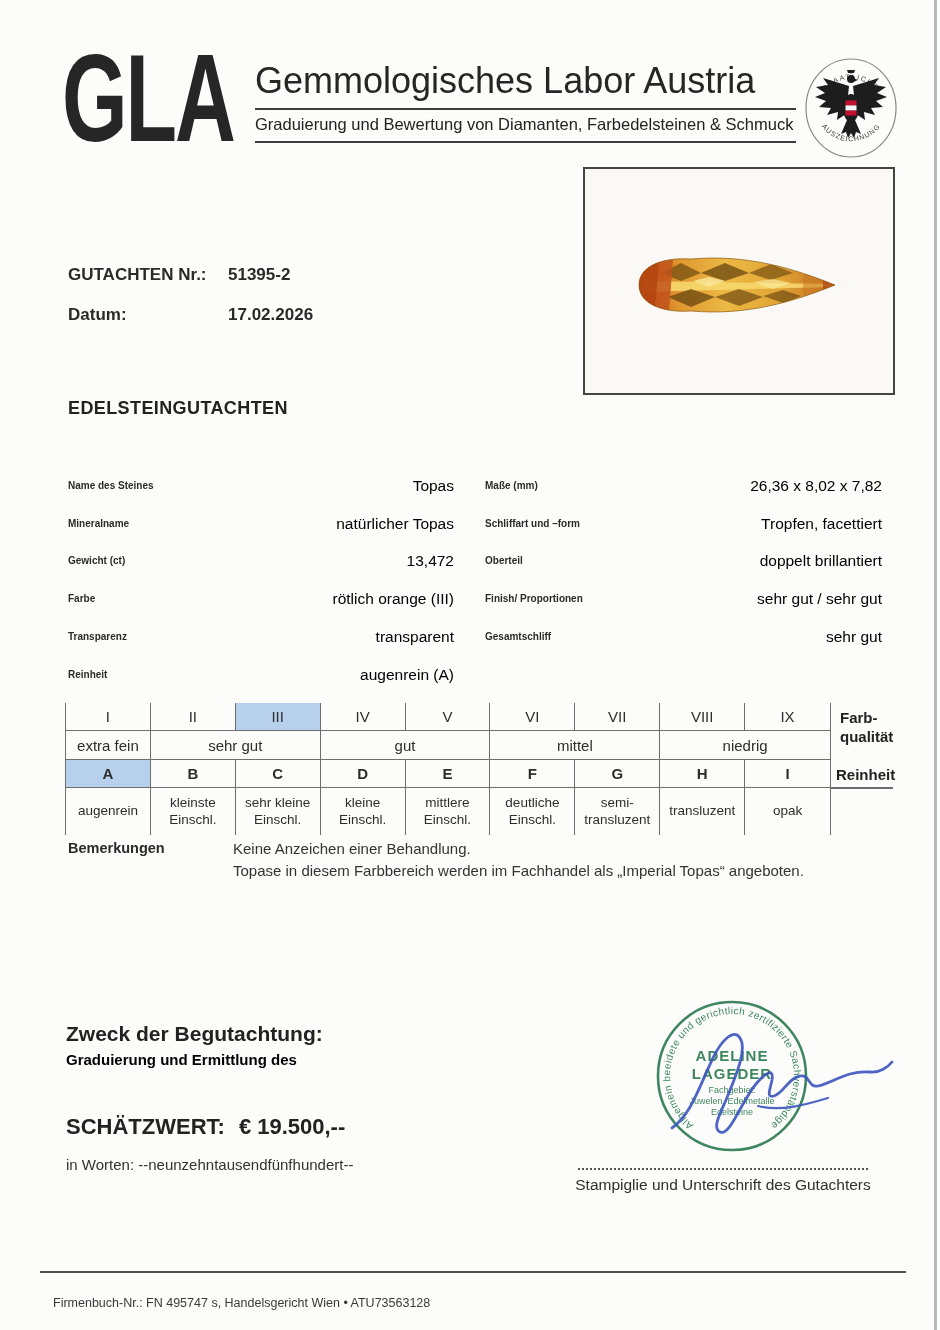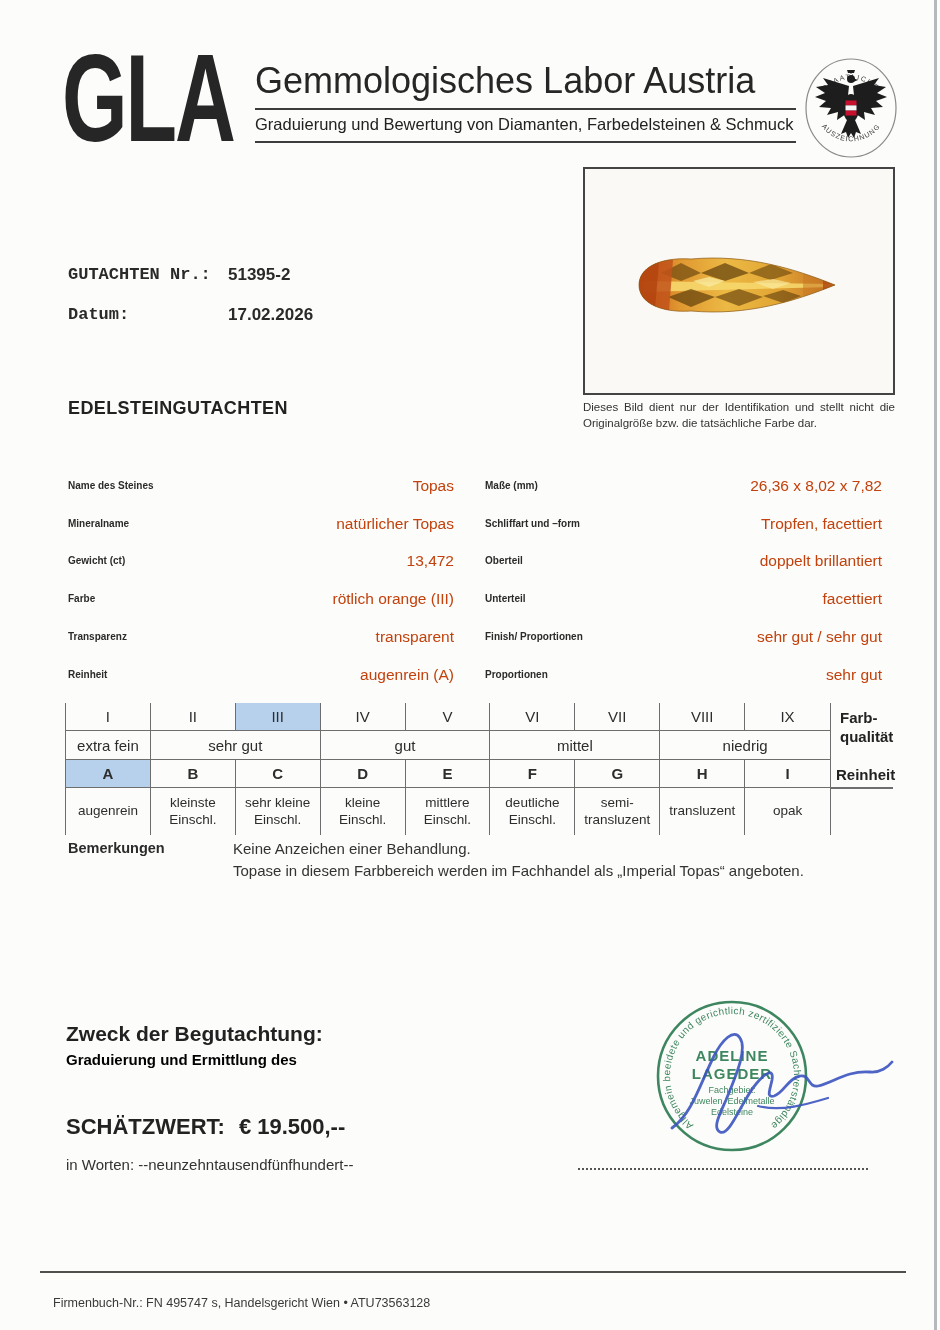--- a/index.html
+++ b/index.html
@@ -12,31 +12,31 @@
   
   .logo{
     left:62px;top:50px;font-size:124px;font-weight:bold;letter-spacing:-3px;
     color:#262626;line-height:.78;transform:scale(.68,1);transform-origin:top left;
     white-space:nowrap;
   }
   .h-title{left:255px;top:60px;font-size:36px;color:#262626;white-space:nowrap;}
   .h-rule{left:255px;width:541px;height:2px;background:#3c3c3c;}
   .h-sub{left:255px;top:115px;font-size:16.5px;color:#222;white-space:nowrap;}
   
-  .meta-label{font-size:17px;font-weight:bold;color:#2a2a2a;font-family:Liberation Mono, monospace;}
+  .meta-label{font-size:17px;font-weight:bold;color:#2a2a2a;}
   .meta-value{font-size:17px;font-weight:bold;color:#2a2a2a;}
   .doc-title{left:68px;top:398px;font-size:18px;font-weight:bold;letter-spacing:.4px;color:#222;}
   
   .photo-box{left:583px;top:167px;width:308px;height:224px;border:2px solid #444;background:#fbf9f5;}
   .photo-caption{left:583px;top:400px;width:312px;font-size:11.5px;line-height:1.35;color:#333;text-align:justify;}
   
   .details-col{display:flex;flex-direction:column;}
   .d-row{display:flex;justify-content:space-between;align-items:center;height:37.8px;}
   .d-label{font-size:10px;font-weight:bold;color:#2b2b2b;max-width:140px;line-height:1.2;}
-  .d-value{font-size:15.5px;color:#c2410c;text-align:right;white-space:nowrap;}
+  .d-value{font-size:15.5px;color:#000000;text-align:right;white-space:nowrap;}
   
   .gt{left:65px;top:703px;width:766px;}
   .g-row{display:grid;grid-template-columns:repeat(9,1fr);
          border-left:1.5px solid #6e6e6e;border-right:1.5px solid #6e6e6e;}
   .g-row.bb{border-bottom:1.5px solid #6e6e6e;}
   .gc{display:flex;align-items:center;justify-content:center;text-align:center;
       border-right:1.5px solid #6e6e6e;font-size:15px;color:#2d2d2d;}
   .gc:last-child{border-right:none;}
   .r1{height:27px;}
   .r2{height:28px;}
@@ -140,21 +140,20 @@
         <path d="M60,30 L76,26 L92,30 L76,36 Z" fill="#f9e89b" opacity=".8"></path>
         <path d="M120,31 L140,28 L158,32 L140,38 Z" fill="#f9e89b" opacity=".7"></path>
         <path d="M6,34 C6,16 24,7 40,9 L36,60 C24,61 6,52 6,34 Z" fill="#c1541a" opacity=".85"></path>
         <path d="M6,34 C6,20 16,12 26,11 L22,58 C14,56 6,48 6,34 Z" fill="#b3430f" opacity=".8"></path>
         <path d="M170,22 L202,34 L170,47 Z" fill="#c97a22" opacity=".55"></path>
         <path d="M190,29 L202,34 L190,40 Z" fill="#b34a12" opacity=".8"></path>
       </g>
       <path d="M6,34 C6,16 28,6 58,8 C115,3 162,18 202,34 C162,50 115,65 58,60 C28,62 6,52 6,34 Z" fill="none" stroke="#8a5a14" stroke-width="1" opacity=".7"></path>
     </svg>
   </div>
-  <div class="abs photo-caption">Dieses Bild dient nur der Identifikation und stellt nicht die Originalgröße bzw. die tatsächliche Farbe dar.</div>
 
   <div class="abs details-col" style="left:68px;top:467px;width:386px;">
     <div class="d-row">
       <span class="d-label">Name des Steines</span>
       <span class="d-value">Topas</span>
     </div>
     <div class="d-row">
       <span class="d-label">Mineralname</span>
       <span class="d-value">natürlicher Topas</span>
     </div>
@@ -183,29 +182,25 @@
     </div>
     <div class="d-row">
       <span class="d-label">Schliffart und –form</span>
       <span class="d-value">Tropfen, facettiert</span>
     </div>
     <div class="d-row">
       <span class="d-label">Oberteil</span>
       <span class="d-value">doppelt brillantiert</span>
     </div>
     <div class="d-row">
-      <span class="d-label">Unterteil</span>
-      <span class="d-value">facettiert</span>
-    </div>
-    <div class="d-row">
       <span class="d-label" style="max-width:110px;">Finish/ Proportionen</span>
       <span class="d-value">sehr gut / sehr gut</span>
     </div>
     <div class="d-row">
-      <span class="d-label">Proportionen</span>
+      <span class="d-label">Gesamtschliff</span>
       <span class="d-value">sehr gut</span>
     </div>
   </div>
 
   <div class="abs gt">
     <div class="g-row bb">
       <div class="gc r1">I</div>
       <div class="gc r1">II</div>
       <div class="gc r1 hl">III</div>
       <div class="gc r1">IV</div>
@@ -278,18 +273,19 @@
       <text x="90" y="105" text-anchor="middle" font-size="9" fill="#2e7d52">Fachgebiet:</text>
       <text x="90" y="116" text-anchor="middle" font-size="9" fill="#2e7d52">Juwelen, Edelmetalle</text>
       <text x="90" y="127" text-anchor="middle" font-size="9" fill="#2e7d52">Edelsteine</text>
     </g>
     <g fill="none" stroke="#3c55c0" stroke-width="2.8" stroke-linecap="round" opacity=".9">
       <path d="M30,140 C50,126 58,96 72,68 C80,52 92,40 98,50 C106,62 92,92 84,112 C78,126 70,140 78,144 C88,149 100,112 114,96 C124,84 132,80 130,92 C128,102 124,110 132,108 C142,105 146,90 158,88 C168,86 166,100 176,98 C190,95 206,82 228,84 C238,85 246,79 250,74"></path>
       <path d="M116,118 C140,124 166,116 186,110" stroke-width="2.2"></path>
     </g>
   </svg>
   <div class="abs dotted-line"></div>
+  <div class="abs stamp-caption">Stampiglie und Unterschrift des Gutachters</div>
 
   <div class="abs f-rule"></div>
   <div class="abs f-line" style="top:1296px;">Firmenbuch-Nr.: FN 495747 s, Handelsgericht Wien  •  ATU73563128</div>
 
   <div class="abs scan-edge"></div>
 </div>
 
 </body></html>

